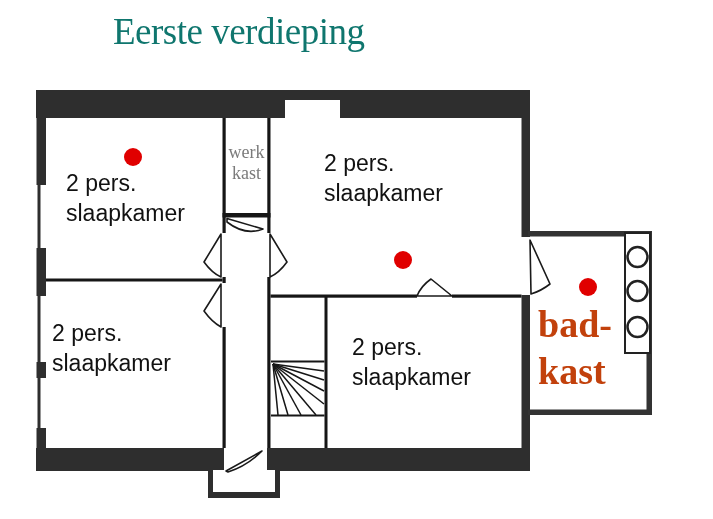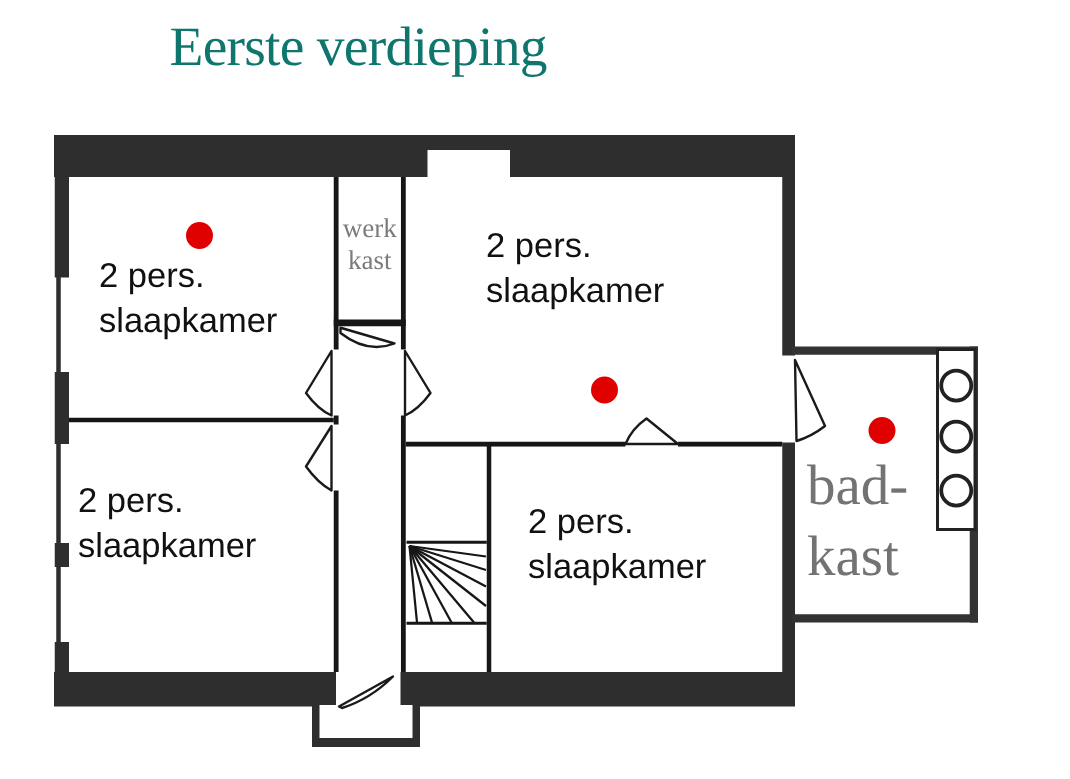--- a/index.html
+++ b/index.html
@@ -8,21 +8,21 @@
   .plan-svg{position:absolute;left:0;top:0;}
   .title{position:absolute;left:113px;top:10px;font-family:"Liberation Serif",serif;
          font-size:37px;color:#0f766e;white-space:nowrap;letter-spacing:-0.5px;}
   .rlabel{position:absolute;font-size:23px;line-height:30px;color:#111;white-space:nowrap;}
   .rlabel span{display:block;}
   .closet-label{position:absolute;left:224px;top:142px;width:45px;text-align:center;
                 font-family:"Liberation Serif",serif;font-size:18px;line-height:21px;
                 color:var(--closet-text,#7b7b7b);}
   .closet-label span{display:block;}
   .bath-label{position:absolute;left:538px;top:301px;font-family:"Liberation Serif",serif;
-              font-size:38px;line-height:47px;color:#737373;}
+              font-size:38px;line-height:47px;color:#c2410c;font-weight:bold;}
   .bath-label span{display:block;}
   .dot{fill:var(--marker,#e00000);}
 </style>
 </head>
 <body>
 
 <div class="canvas">
 
   <svg class="plan-svg" width="713" height="519" viewBox="0 0 713 519">
 

